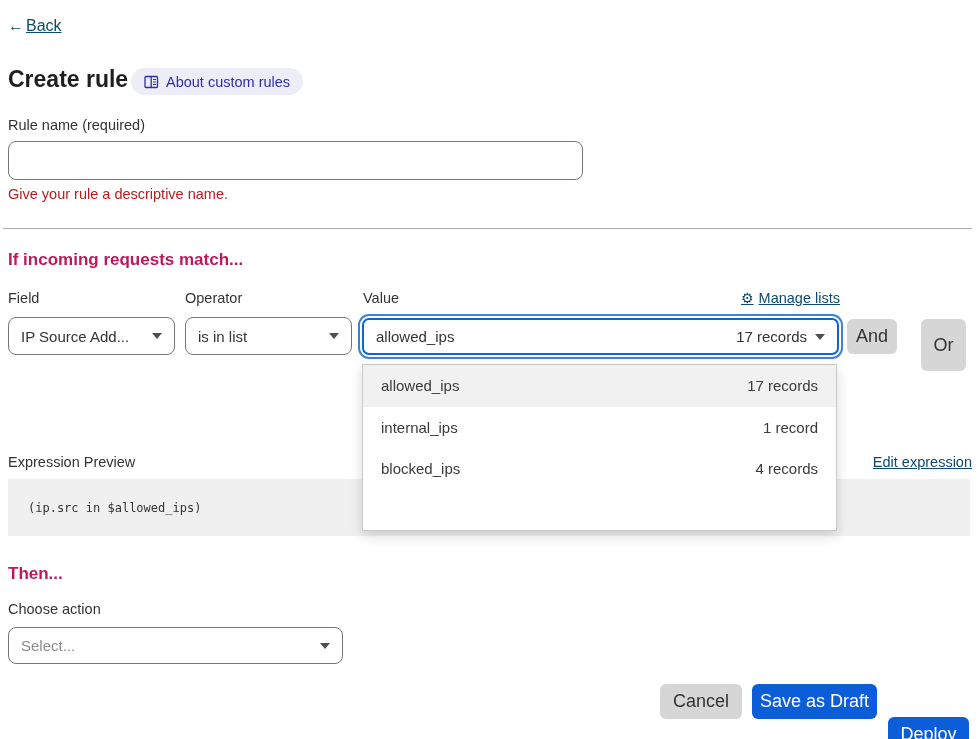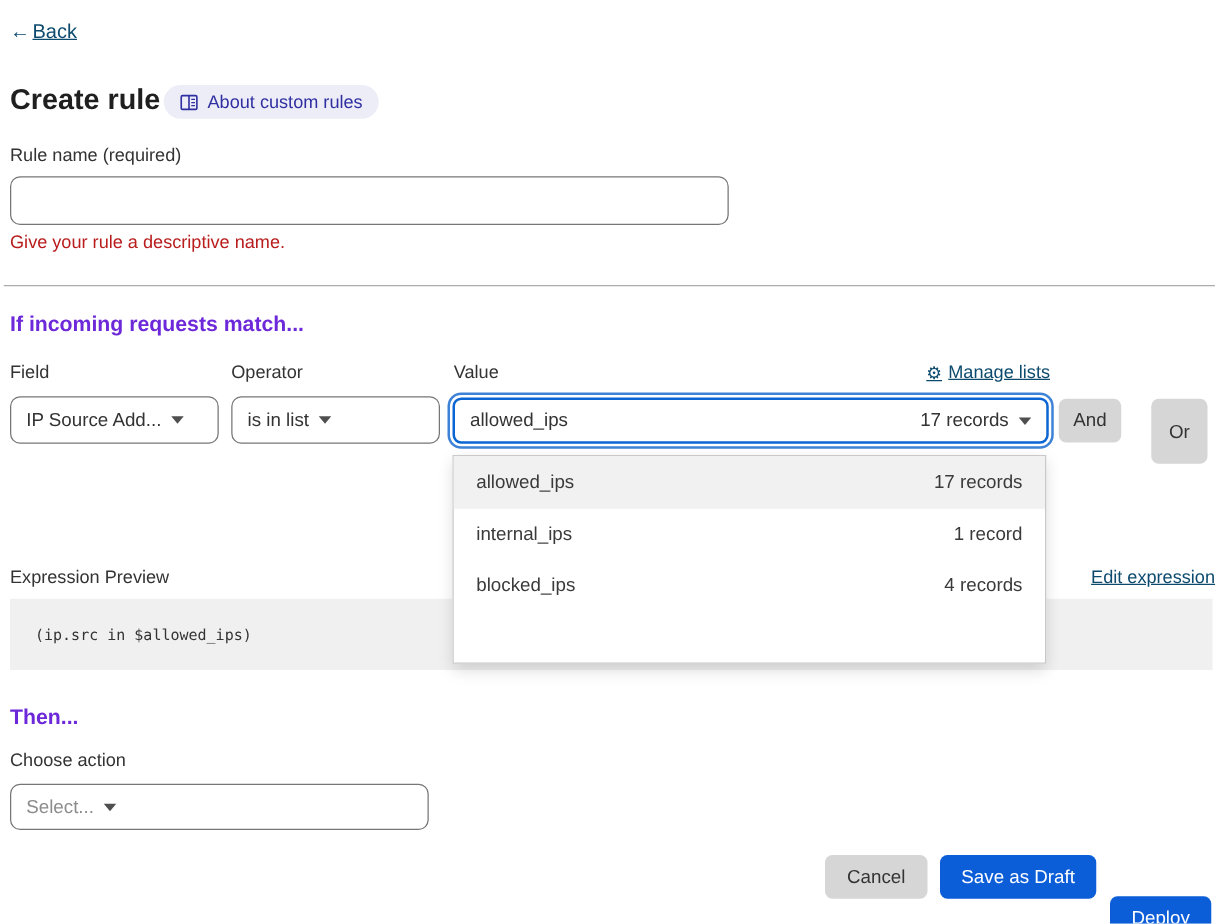--- a/index.html
+++ b/index.html
@@ -44,31 +44,31 @@
   .rule-input {
     left: 8px; top: 141px; width: 575px; height: 39px;
     border: 1px solid #767676; border-radius: 8px;
     font-family: "Liberation Sans", sans-serif; font-size: 15px;
     padding: 0 12px; color: #333; outline: none; background: #fff;
   }
   .helper { left: 8px; top: 186px; font-size: 14.5px; color: #b91c1c; }
 
   .divider { left: 3px; top: 228px; width: 969px; height: 0; border-top: 1px solid #acacac; }
 
-  .h2 { font-size: 17px; font-weight: bold; color: #6d28d9; }
+  .h2 { font-size: 17px; font-weight: bold; color: #be185d; }
   .match-heading { left: 8px; top: 250px; }
 
   .col-label { top: 290px; }
 
   .manage { right: 139px; top: 290px; font-size: 14.5px; display: inline-flex; align-items: center; gap: 5px; }
   .manage .gear { font-size: 14px; text-decoration: none; display: inline-block; }
 
   .select {
     border: 1px solid #767676; border-radius: 8px; background: #fff;
-    display: flex; align-items: center; 
+    display: flex; align-items: center; justify-content: space-between;
     padding: 0 12px; font-size: 15px; color: #333; cursor: pointer;
   }
   .caret {
     width: 0; height: 0;
     border-left: 5px solid transparent; border-right: 5px solid transparent;
     border-top: 6px solid #4f4f4f; flex: none; margin-left: 8px;
   }
   .field-select { left: 8px; top: 317px; width: 167px; height: 38px; }
   .field-select .txt { white-space: nowrap; overflow: hidden; }
   .operator-select { left: 185px; top: 317px; width: 167px; height: 38px; }
@@ -78,21 +78,21 @@
     border: 2px solid #0b66d3; border-radius: 7px;
     box-shadow: 0 0 0 2px #ffffff, 0 0 0 4px #3d82d6;
     display: flex; align-items: center; justify-content: space-between;
     padding: 0 12px; font-size: 15px; color: #333; background: #fff; cursor: pointer;
   }
   .value-select .right { display: flex; align-items: center; }
 
   .btn {
     display: inline-flex; align-items: center; justify-content: center;
     border: none; border-radius: 6px; font-family: "Liberation Sans", sans-serif;
-    font-size: 15px; cursor: pointer;
+    font-size: 18px; cursor: pointer;
   }
   .btn-gray { background: #d6d6d6; color: #333; }
   .btn-blue { background: #0b5ed7; color: #fff; }
   .and-btn { left: 847px; top: 319px; width: 50px; height: 35px; }
   .or-btn  { left: 921px; top: 319px; width: 45px; height: 52px; }
 
   
   .dropdown {
     left: 362px; top: 364px; width: 475px; height: 167px;
     background: #fff; border: 1px solid #c9c9c9;

